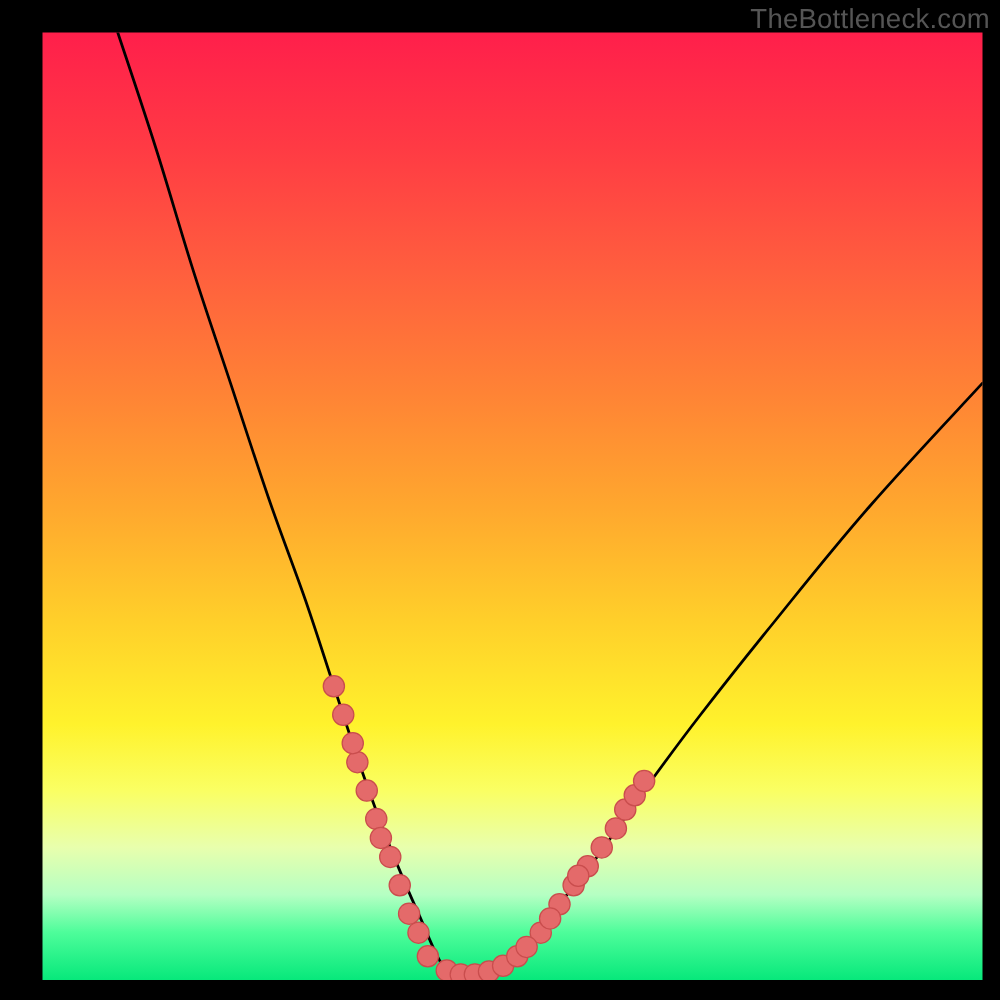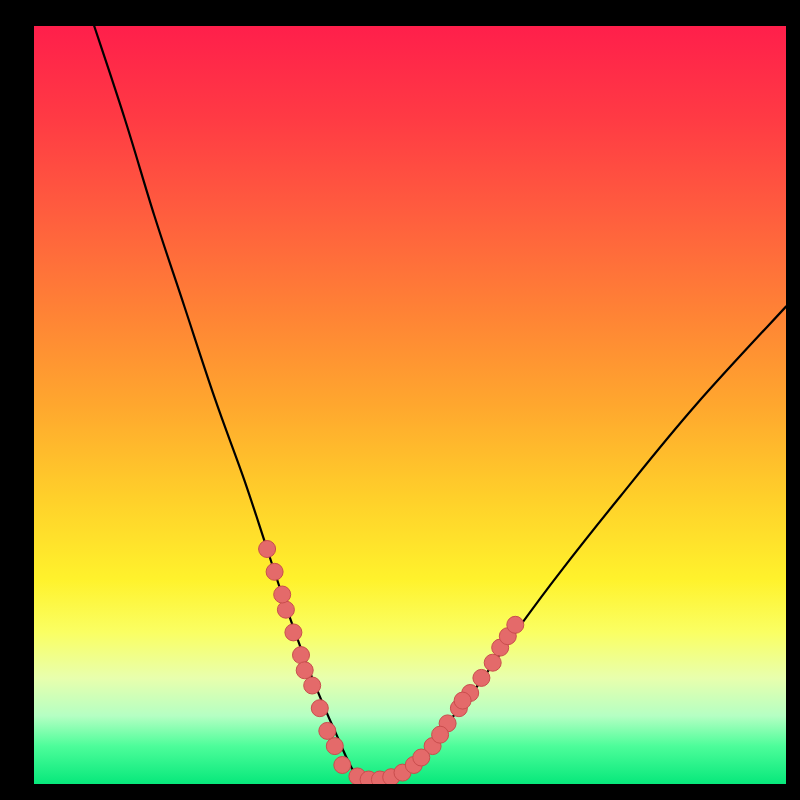--- a/index.html
+++ b/index.html
@@ -60,20 +60,21 @@
   .marker {
     fill: #e46a6a;
     stroke: #c94d4d;
     stroke-width: 1;
   }
 </style>
 </head>
 <body>
 
 <div class="frame">
+  <div class="watermark">TheBottleneck.com</div>
   <div class="plot-area">
     <svg class="curve" viewBox="0 0 752 758" preserveAspectRatio="none">
       <path id="curve-path" fill="none" stroke="#000" stroke-width="2.2" stroke-linecap="round" d="M 60.2 0.0 C 65.6 16.4, 79.4 56.9, 90.2 91.0 C 101.1 125.1, 109.5 155.4, 120.3 189.5 C 131.1 223.6, 139.6 247.7, 150.4 280.5 C 161.2 313.2, 169.7 340.0, 180.5 371.4 C 191.3 402.8, 201.1 427.5, 210.6 454.8 C 220.0 482.1, 225.0 498.5, 233.1 523.0 C 241.2 547.6, 247.6 568.0, 255.7 591.2 C 263.8 614.4, 270.1 631.4, 278.2 651.9 C 286.4 672.3, 292.7 687.2, 300.8 704.9 C 308.9 722.7, 315.2 741.6, 323.4 750.4 C 331.5 759.3, 337.8 754.9, 345.9 754.2 C 354.0 753.5, 360.4 751.4, 368.5 746.6 C 376.6 741.9, 382.9 736.5, 391.0 727.7 C 399.2 718.8, 404.1 709.6, 413.6 697.4 C 423.1 685.1, 431.5 675.8, 443.7 659.5 C 455.9 643.1, 466.4 626.9, 481.3 606.4 C 496.2 585.9, 507.4 570.3, 526.4 545.8 C 545.4 521.2, 562.2 500.0, 586.6 470.0 C 610.9 439.9, 632.0 413.1, 661.8 379.0 C 691.5 344.9, 735.8 298.2, 752.0 280.5"></path>
       <g id="markers-group">
           <circle cx="233.1" cy="523.0" r="8.5" class="marker"></circle>
           <circle cx="240.6" cy="545.8" r="8.5" class="marker"></circle>
           <circle cx="251.9" cy="583.7" r="8.5" class="marker"></circle>
           <circle cx="259.4" cy="606.4" r="8.5" class="marker"></circle>
           <circle cx="267.0" cy="629.1" r="8.5" class="marker"></circle>
           <circle cx="278.2" cy="659.5" r="8.5" class="marker"></circle>

